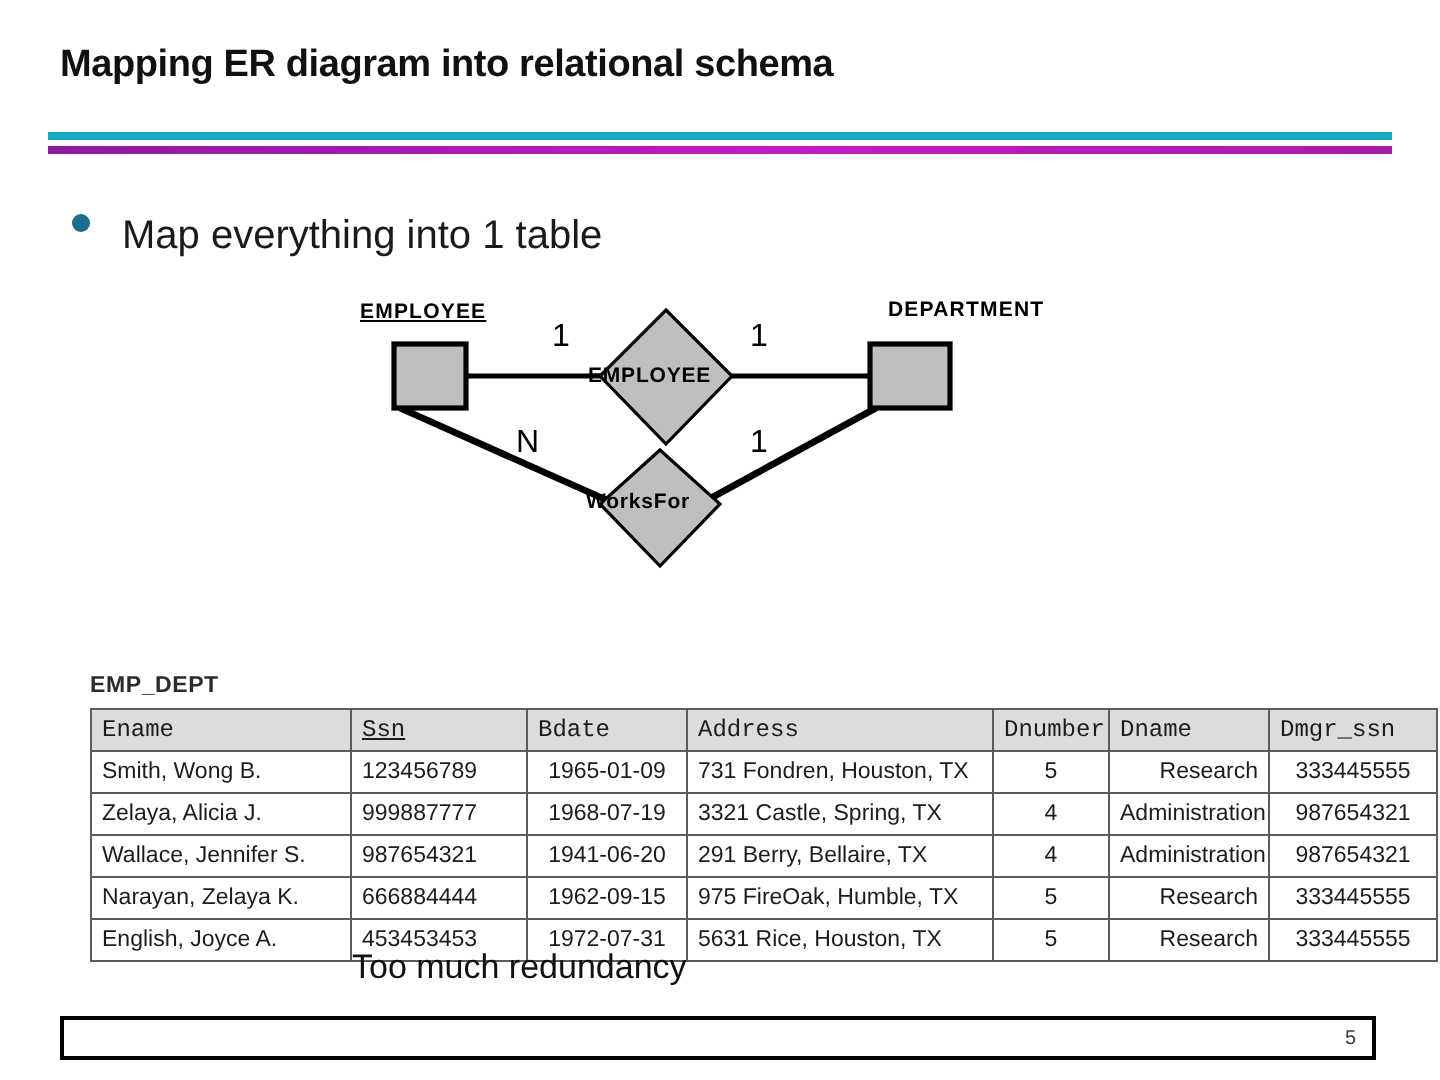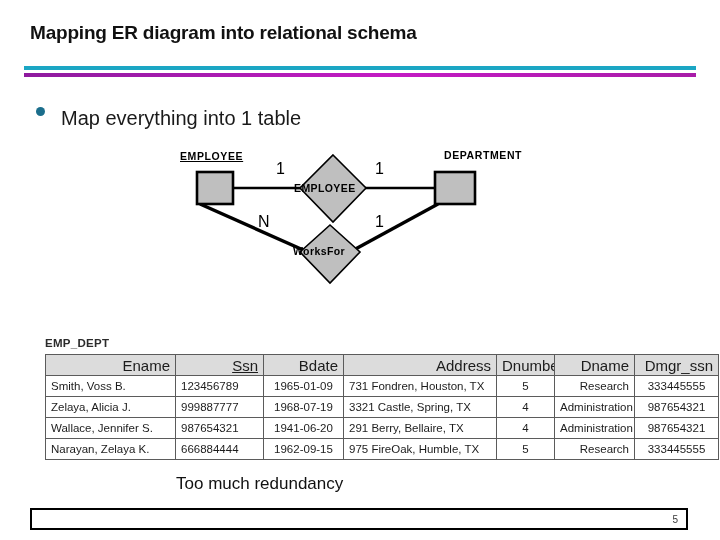--- a/index.html
+++ b/index.html
@@ -144,22 +144,23 @@
     font-size: 11.5px;
     color: #1c1c1c;
     height: 20px;
     padding: 0 5px;
     font-weight: normal;
     white-space: nowrap;
     overflow: hidden;
   }
   #emp-dept-table thead th {
     background: #dcdcdc;
-    text-align: right;
-    font-size: 15px;
+    text-align: left;
+    font-size: 12px;
+    font-family: Liberation Mono, monospace;
   }
   #emp-dept-table thead th.pk span { text-decoration: underline; }
   #emp-dept-table td.c-ename   { text-align: left; }
   #emp-dept-table td.c-ssn     { text-align: left; }
   #emp-dept-table td.c-bdate   { text-align: center; }
   #emp-dept-table td.c-address { text-align: left; }
   #emp-dept-table td.c-dnumber { text-align: center; }
   #emp-dept-table td.c-dname   { text-align: right; }
   #emp-dept-table td.c-dmgr    { text-align: center; }
 
@@ -257,21 +258,21 @@
             <th class="pk"><span>Ssn</span></th>
             <th><span>Bdate</span></th>
             <th><span>Address</span></th>
             <th><span>Dnumber</span></th>
             <th><span>Dname</span></th>
             <th><span>Dmgr_ssn</span></th>
           </tr>
       </thead>
       <tbody>
           <tr>
-            <td class="c-ename">Smith, Voss B.</td>
+            <td class="c-ename">Smith, Wong B.</td>
             <td class="c-ssn">123456789</td>
             <td class="c-bdate">1965-01-09</td>
             <td class="c-address">731 Fondren, Houston, TX</td>
             <td class="c-dnumber">5</td>
             <td class="c-dname">Research</td>
             <td class="c-dmgr">333445555</td>
           </tr>
           <tr>
             <td class="c-ename">Zelaya, Alicia J.</td>
             <td class="c-ssn">999887777</td>
@@ -292,20 +293,29 @@
           </tr>
           <tr>
             <td class="c-ename">Narayan, Zelaya K.</td>
             <td class="c-ssn">666884444</td>
             <td class="c-bdate">1962-09-15</td>
             <td class="c-address">975 FireOak, Humble, TX</td>
             <td class="c-dnumber">5</td>
             <td class="c-dname">Research</td>
             <td class="c-dmgr">333445555</td>
           </tr>
+          <tr>
+            <td class="c-ename">English, Joyce A.</td>
+            <td class="c-ssn">453453453</td>
+            <td class="c-bdate">1972-07-31</td>
+            <td class="c-address">5631 Rice, Houston, TX</td>
+            <td class="c-dnumber">5</td>
+            <td class="c-dname">Research</td>
+            <td class="c-dmgr">333445555</td>
+          </tr>
         </tbody>
     </table>
   </div>
 
   <div id="footnote">Too much redundancy</div>
 
   <div id="footer-bar">
     <div id="page-number">5</div>
   </div>
 

